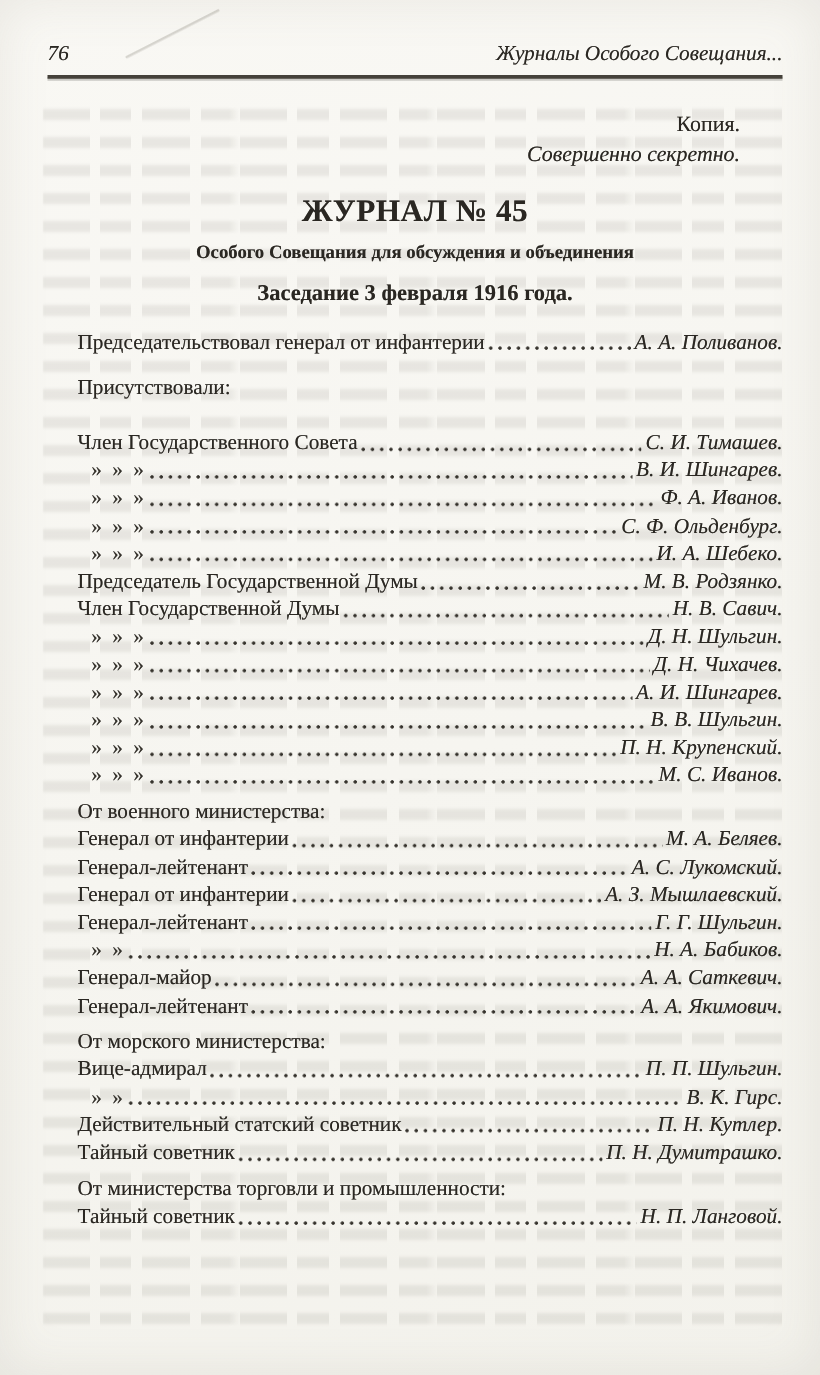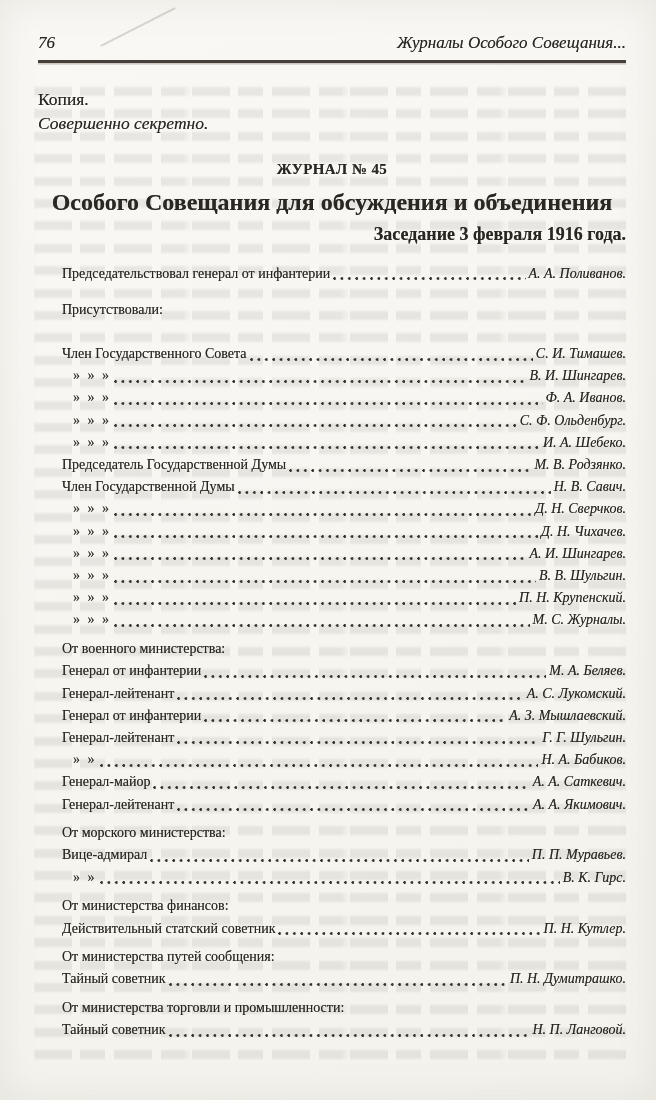--- a/index.html
+++ b/index.html
@@ -34,31 +34,31 @@
   .running-head{
     display:flex;justify-content:space-between;align-items:baseline;
     font-style:italic;font-size:17px;line-height:22px;
   }
   .running-head .pagenum{font-size:17px;}
   .rule{
     margin-top:6px;height:2.6px;background:#45413a;
     box-shadow:0 1.6px 0 rgba(69,65,58,0.25);
   }
   .stamps{
-    margin-top:24px;text-align:left;padding-right:34px;
+    margin-top:24px;text-align:right;padding-right:34px;
     font-size:17.5px;line-height:24px;
   }
   .stamps .secret{font-style:italic;}
   .doc-title{margin-top:18px;text-align:center;font-weight:bold;}
-  .doc-title .t1{font-size:15px;line-height:33px;letter-spacing:0.4px;}
-  .doc-title .t2,.doc-title .t3{font-size:24px;line-height:33px;}
-  .session{margin-top:4px;text-align:right;font-weight:bold;font-size:18px;line-height:22px;}
+  .doc-title .t1{font-size:25px;line-height:33px;letter-spacing:0.4px;}
+  .doc-title .t2,.doc-title .t3{font-size:15px;line-height:33px;}
+  .session{margin-top:4px;text-align:center;font-weight:bold;font-size:18px;line-height:22px;}
   .roster{
     margin-top:18px;padding-left:24px;
-    font-size:14px;line-height:22.2px;
+    font-size:17px;line-height:22.2px;
   }
   .row{display:flex;align-items:baseline;}
   .row .label{white-space:nowrap;}
   .row .label.chev{padding-left:11px;letter-spacing:2px;color:#35322c;}
   .row .leader{
     flex:1;align-self:stretch;margin:0 3px 0 2px;min-width:12px;
     background-image:radial-gradient(circle at 1.6px 1.6px,#34312b 1.15px,transparent 1.65px);
     background-size:7.4px 3.2px;background-repeat:repeat-x;
     background-position:1px calc(100% - 4.5px);
   }
@@ -131,21 +131,21 @@
           <span class="name">М. В. Родзянко.</span>
         </div>
         <div class="row">
           <span class="label">Член Государственной Думы</span>
           <span class="leader"></span>
           <span class="name">Н. В. Савич.</span>
         </div>
         <div class="row">
           <span class="label chev">» » »</span>
           <span class="leader"></span>
-          <span class="name">Д. Н. Сверчков.</span>
+          <span class="name">Д. Н. Шульгин.</span>
         </div>
         <div class="row">
           <span class="label chev">» » »</span>
           <span class="leader"></span>
           <span class="name">Д. Н. Чихачев.</span>
         </div>
         <div class="row">
           <span class="label chev">» » »</span>
           <span class="leader"></span>
           <span class="name">А. И. Шингарев.</span>
@@ -156,21 +156,21 @@
           <span class="name">В. В. Шульгин.</span>
         </div>
         <div class="row">
           <span class="label chev">» » »</span>
           <span class="leader"></span>
           <span class="name">П. Н. Крупенский.</span>
         </div>
         <div class="row">
           <span class="label chev">» » »</span>
           <span class="leader"></span>
-          <span class="name">М. С. Журналы.</span>
+          <span class="name">М. С. Иванов.</span>
         </div>
         <div class="section">От военного министерства:</div>
         <div class="row">
           <span class="label">Генерал от инфантерии</span>
           <span class="leader"></span>
           <span class="name">М. А. Беляев.</span>
         </div>
         <div class="row">
           <span class="label">Генерал-лейтенант</span>
           <span class="leader"></span>
@@ -198,34 +198,32 @@
         </div>
         <div class="row">
           <span class="label">Генерал-лейтенант</span>
           <span class="leader"></span>
           <span class="name">А. А. Якимович.</span>
         </div>
         <div class="section">От морского министерства:</div>
         <div class="row">
           <span class="label">Вице-адмирал</span>
           <span class="leader"></span>
-          <span class="name">П. П. Муравьев.</span>
+          <span class="name">П. П. Шульгин.</span>
         </div>
         <div class="row">
           <span class="label chev">» »</span>
           <span class="leader"></span>
           <span class="name">В. К. Гирс.</span>
         </div>
-        <div class="section">От министерства финансов:</div>
         <div class="row">
           <span class="label">Действительный статский советник</span>
           <span class="leader"></span>
           <span class="name">П. Н. Кутлер.</span>
         </div>
-        <div class="section">От министерства путей сообщения:</div>
         <div class="row">
           <span class="label">Тайный советник</span>
           <span class="leader"></span>
           <span class="name">П. Н. Думитрашко.</span>
         </div>
         <div class="section">От министерства торговли и промышленности:</div>
         <div class="row">
           <span class="label">Тайный советник</span>
           <span class="leader"></span>
           <span class="name">Н. П. Ланговой.</span>

